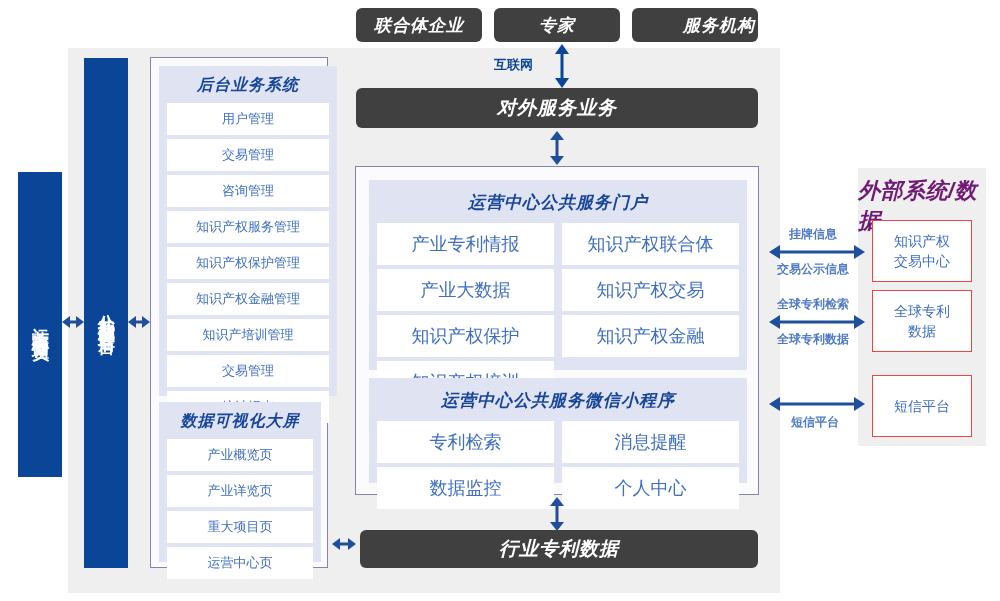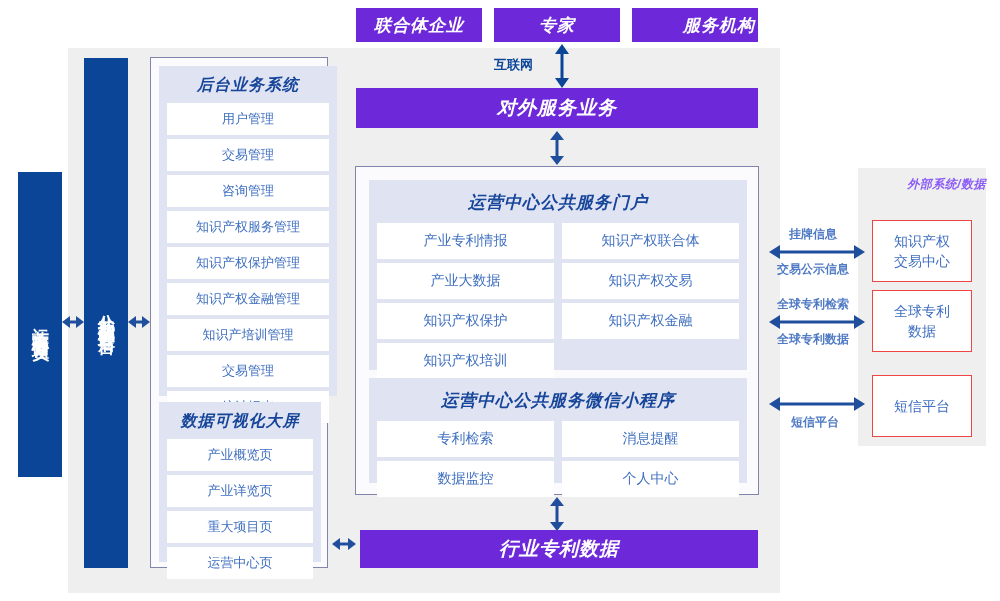--- a/index.html
+++ b/index.html
@@ -9,28 +9,29 @@
     font-family:"Liberation Sans","DejaVu Sans",sans-serif;
     position:relative;
     overflow:hidden;
     color:#1b4b9c;
   }
   .stage{position:absolute;left:0;top:0;width:1000px;height:601px;}
 
   
   .bluebar{
     position:absolute;
-    background:#6d28d9;
+    background:#404040;
     color:#ffffff;
     font-weight:bold;
     font-style:italic;
     display:flex;align-items:center;justify-content:center;
     text-align:center;
     letter-spacing:1px;
     box-sizing:border-box;
+    border-radius:6px;
   }
 
   
   .actor{height:34px;font-size:17px;top:8px;}
 
   
   .canvas{
     position:absolute;left:68px;top:48px;width:712px;height:545px;
     background:#efefef;
   }
@@ -80,31 +81,31 @@
     color:#3f6fc0;
     font-size:13px;
     text-align:center;
     padding:7px 0;
     margin-bottom:4px;
     box-sizing:border-box;
   }
   .cell:last-child{margin-bottom:0;}
 
   .grid2{display:flex;flex-wrap:wrap;gap:4px 8px;}
-  .grid2 .cell{width:calc(50% - 4px);margin-bottom:0;padding:9px 0;font-size:14px;}
+  .grid2 .cell{width:calc(50% - 4px);margin-bottom:0;padding:9px 0;font-size:18px;}
 
   
   .extpanel{
     position:absolute;
     background:#efefef;
     box-sizing:border-box;
   }
   .ext-title{
-    text-align:right;font-weight:bold;font-style:italic;
-    font-size:12px;color:#8b5cf6;letter-spacing:0.5px;
+    text-align:left;font-weight:bold;font-style:italic;
+    font-size:22px;color:#701a75;letter-spacing:0.5px;
     padding-top:8px;
   }
   .extbox{
     position:absolute;
     background:#ffffff;
     border:1px solid #ef4444;
     color:#3f6fc0;
     font-size:14px;
     display:flex;align-items:center;justify-content:center;
     text-align:center;

